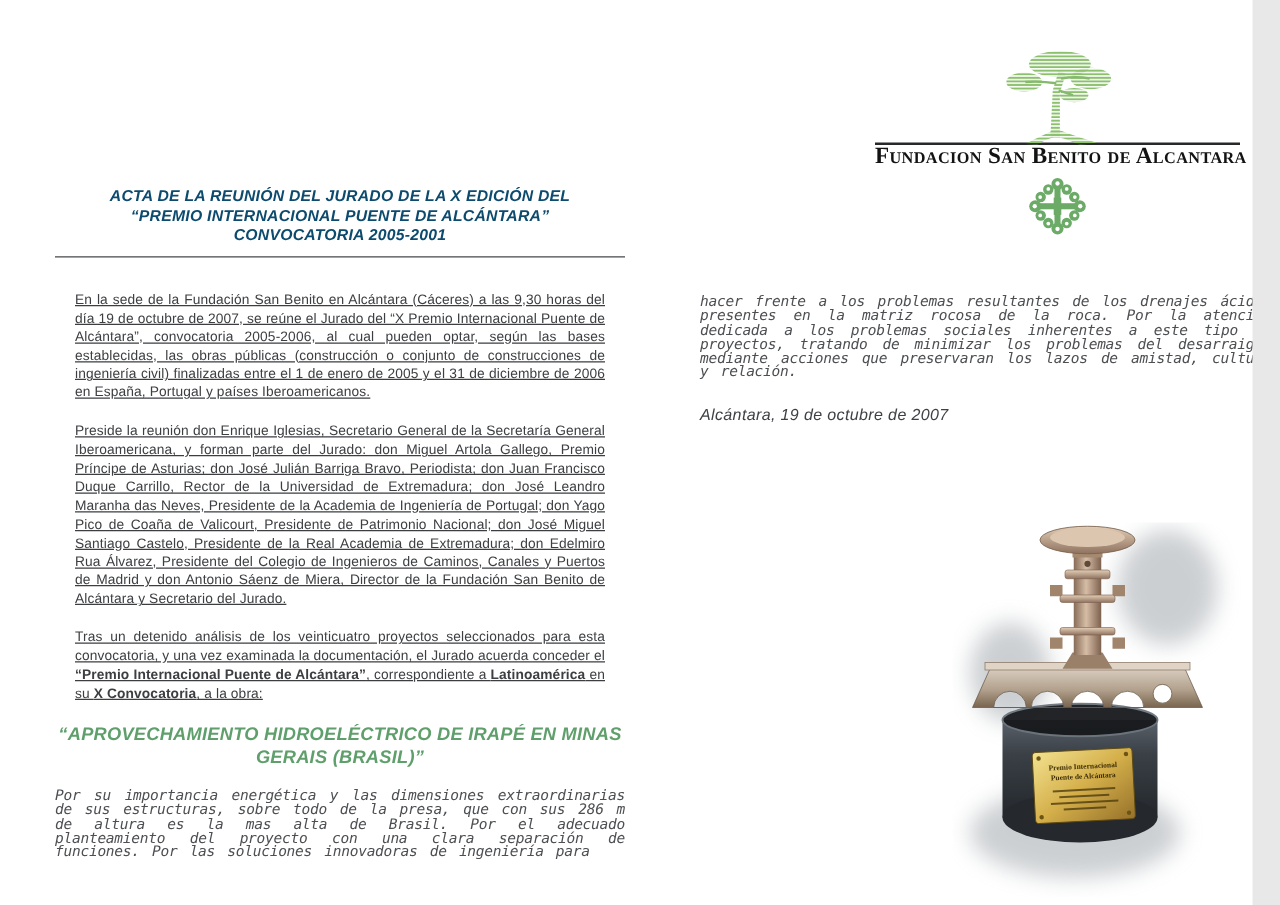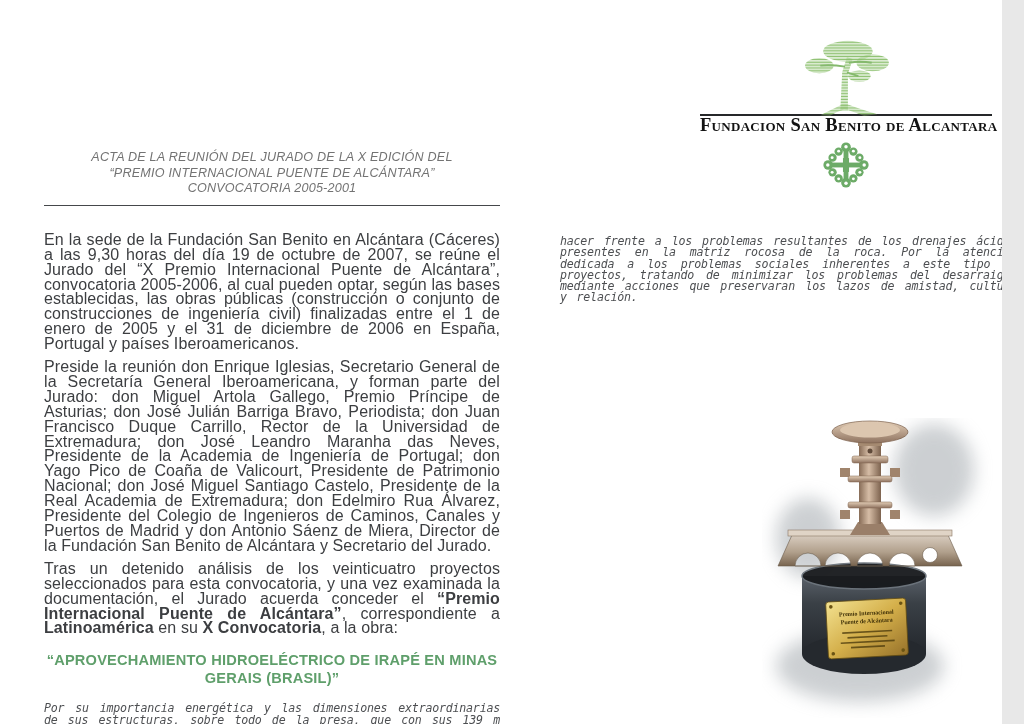--- a/index.html
+++ b/index.html
@@ -3,33 +3,33 @@
 <meta charset="utf-8">
 <style>
   html,body{margin:0;padding:0;background:#e8e8e8;}
   .page{
     position:relative;width:972px;height:724px;background:#ffffff;
     overflow:hidden;font-family:"Liberation Sans",sans-serif;padding-left:30px;
   }
   
   .left-col{position:absolute;left:44px;top:150px;width:456px;}
   .doc-title{
-    color:#737373;font-weight:normal;font-style:italic;
+    color:#0c4a6e;font-weight:bold;font-style:italic;
     font-size:12.6px;line-height:15.6px;text-align:center;letter-spacing:.2px;
   }
   .title-rule{border:0;border-top:1.5px solid #45484b;margin:8px 0 0 0;}
   .para{
-    margin:0;color:#3c3e41;font-size:16px;line-height:14.9px;
-    text-align:justify;letter-spacing:.1px;
+    margin:16px;color:#3c3e41;font-size:11px;line-height:14.9px;
+    text-align:justify;letter-spacing:.1px;text-decoration:underline;
   }
   .para + .para{margin-top:8px;}
   .first-para{margin-top:27px;}
   .bold{font-weight:bold;}
   .award-title{
-    margin-top:15px;color:#5f9f6b;font-weight:bold;
+    margin-top:15px;color:#5f9f6b;font-weight:bold;font-style:italic;
     font-size:14.6px;line-height:18px;text-align:center;letter-spacing:.2px;
   }
   .mono-para{
     margin:0;margin-top:16px;color:#4d4f52;
     font-family:"DejaVu Sans Mono",monospace;font-style:italic;
     font-size:11.6px;line-height:11.3px;text-align:justify;
     word-spacing:3px;letter-spacing:-0.2px;
   }
   
   .right-col{position:absolute;left:560px;top:236px;width:457px;}
@@ -116,25 +116,26 @@
     <div class="doc-title">
       <div>ACTA DE LA REUNIÓN DEL JURADO DE LA X EDICIÓN DEL</div>
       <div>“PREMIO INTERNACIONAL PUENTE DE ALCÁNTARA”</div>
       <div>CONVOCATORIA 2005-2001</div>
     </div>
     <hr class="title-rule">
     <p class="para first-para">En la sede de la Fundación San Benito en Alcántara (Cáceres) a las 9,30 horas del día 19 de octubre de 2007, se reúne el Jurado del “X Premio Internacional Puente de Alcántara”, convocatoria 2005-2006, al cual pueden optar, según las bases establecidas, las obras públicas (construcción o conjunto de construcciones de ingeniería civil) finalizadas entre el 1 de enero de 2005 y el 31 de diciembre de 2006 en España, Portugal y países Iberoamericanos.</p>
     <p class="para">Preside la reunión don Enrique Iglesias, Secretario General de la Secretaría General Iberoamericana, y forman parte del Jurado: don Miguel Artola Gallego, Premio Príncipe de Asturias; don José Julián Barriga Bravo, Periodista; don Juan Francisco Duque Carrillo, Rector de la Universidad de Extremadura; don José Leandro Maranha das Neves, Presidente de la Academia de Ingeniería de Portugal; don Yago Pico de Coaña de Valicourt, Presidente de Patrimonio Nacional; don José Miguel Santiago Castelo, Presidente de la Real Academia de Extremadura; don Edelmiro Rua Álvarez, Presidente del Colegio de Ingenieros de Caminos, Canales y Puertos de Madrid y don Antonio Sáenz de Miera, Director de la Fundación San Benito de Alcántara y Secretario del Jurado.</p>
     <p class="para"><span>Tras un detenido análisis de los veinticuatro proyectos seleccionados para esta convocatoria, y una vez examinada la documentación, el Jurado acuerda conceder el </span><span class="bold">“Premio Internacional Puente de Alcántara”</span><span>, correspondiente a </span><span class="bold">Latinoamérica</span><span> en su </span><span class="bold">X Convocatoria</span><span>, a la obra:</span></p>
     <div class="award-title">“APROVECHAMIENTO HIDROELÉCTRICO DE IRAPÉ EN MINAS GERAIS (BRASIL)”</div>
-    <p class="mono-para">Por su importancia energética y las dimensiones extraordinarias de sus estructuras, sobre todo de la presa, que con sus 139 m de altura es la mas alta de Brasil. Por el adecuado planteamiento del proyecto con una clara separación de funciones. Por las soluciones innovadoras de ingeniería para</p>
+    <p class="mono-para">Por su importancia energética y las dimensiones extraordinarias de sus estructuras, sobre todo de la presa, que con sus 286 m de altura es la mas alta de Brasil. Por el adecuado planteamiento del proyecto con una clara separación de funciones. Por las soluciones innovadoras de ingeniería para</p>
   </div>
 
   <div class="right-col">
     <p class="mono-para">hacer frente a los problemas resultantes de los drenajes ácidos presentes en la matriz rocosa de la roca. Por la atención dedicada a los problemas sociales inherentes a este tipo de proyectos, tratando de minimizar los problemas del desarraigo, mediante acciones que preservaran los lazos de amistad, cultura y relación.</p>
+    <div class="dateline">Alcántara, 19 de octubre de 2007</div>
   </div>
 
   <div class="trophy">
     <svg viewBox="0 0 262 300" xmlns="http://www.w3.org/2000/svg">
       <defs>
         <filter id="soft" x="-60%" y="-60%" width="220%" height="220%">
           <feGaussianBlur stdDeviation="9"></feGaussianBlur>
         </filter>
         <linearGradient id="bronzeH" x1="0" y1="0" x2="1" y2="0">
           <stop offset="0" stop-color="#876c57"></stop>

